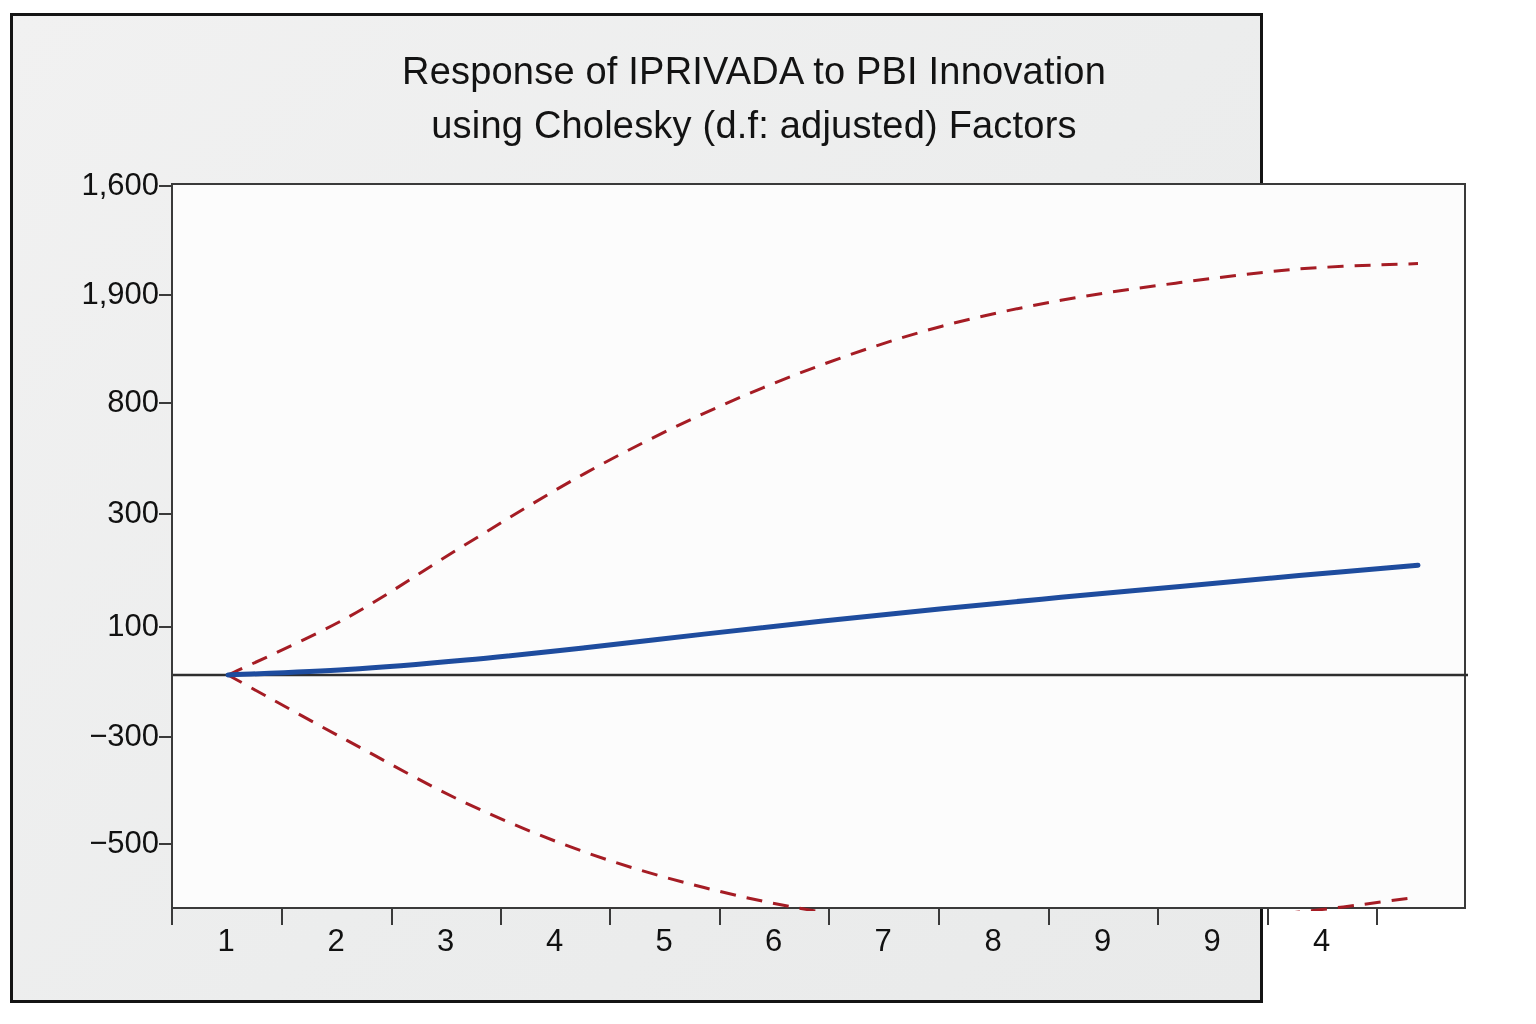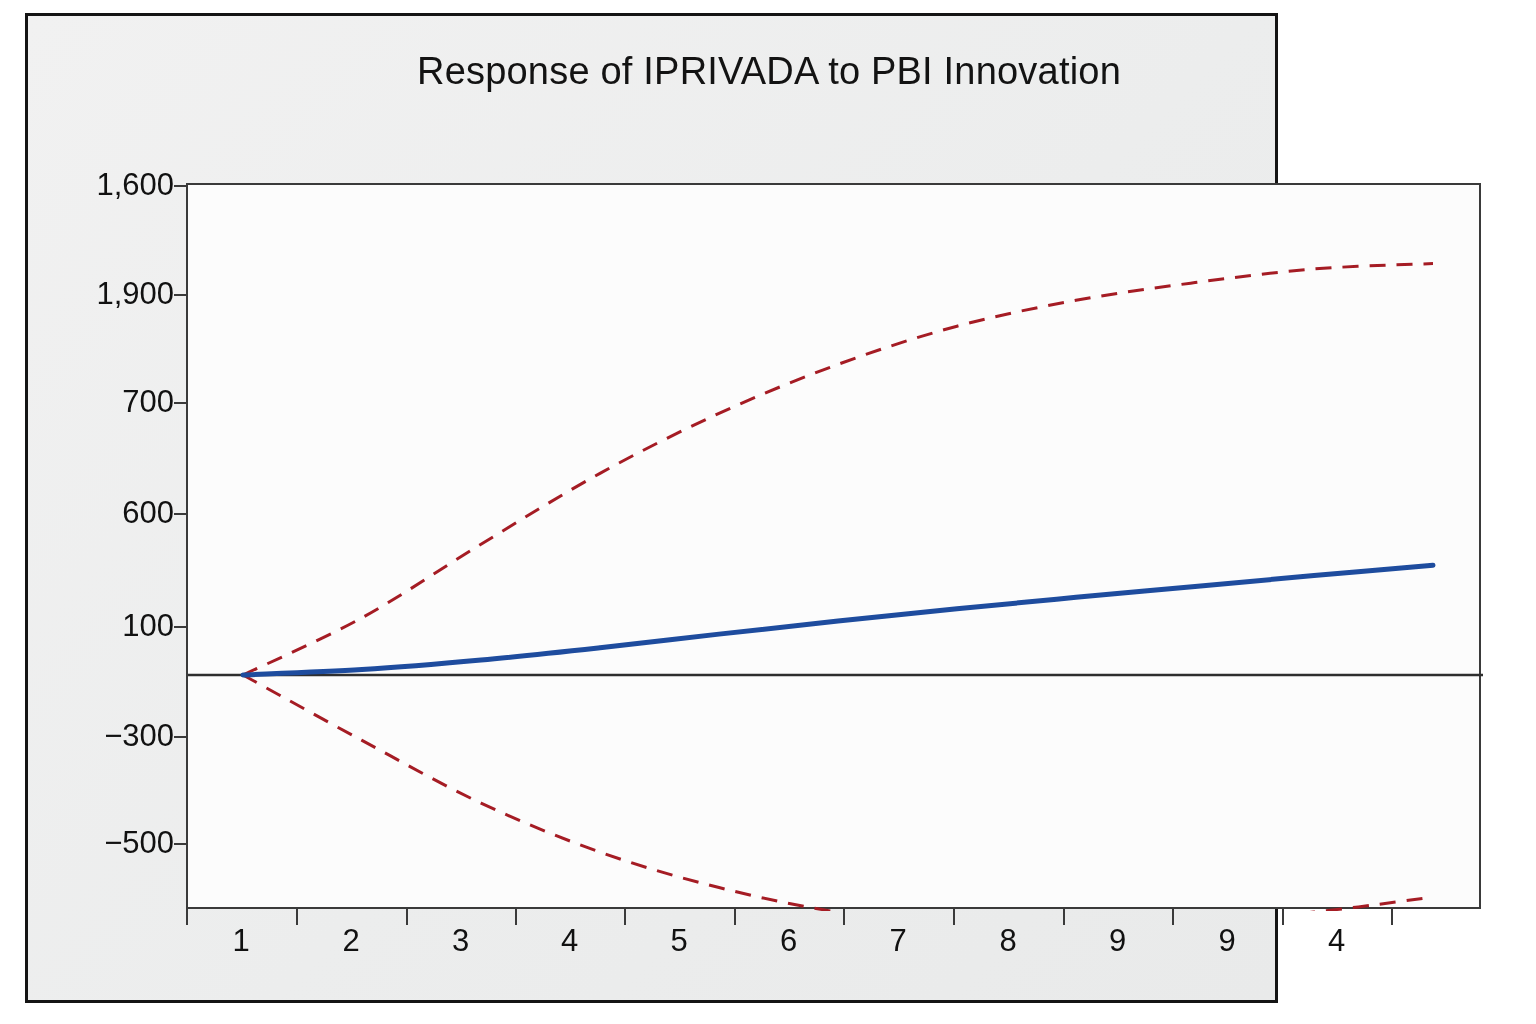--- a/index.html
+++ b/index.html
@@ -12,21 +12,21 @@
     position: relative;
     width: 1536px;
     height: 1024px;
     background: #ffffff;
     font-family: "Liberation Sans", sans-serif;
     overflow: hidden;
   }
   
   #panel {
     position: absolute;
-    left: 25px;
+    left: 10px;
     top: 13px;
     width: 1253px;
     height: 990px;
     background: #f0abfc;
     border: 3px solid #141414;
     box-sizing: border-box;
   }
   #panel-inner {
     position: absolute;
     inset: 0;
@@ -122,30 +122,31 @@
 </style>
 </head>
 <body>
 
 <div id="screen">
   <div id="panel">
     <div id="panel-inner"></div>
 
     <div id="title-block">
       <span class="tline">Response of IPRIVADA to PBI Innovation</span>
+      <span class="tline">using Cholesky (d.f: adjusted) Factors</span>
     </div>
 
     <div id="ylabels">
         <div class="ylabel" style="top: 153px;">1,600</div>
         <div class="ytick" style="top: 169px;"></div>
         <div class="ylabel" style="top: 262px;">1,900</div>
         <div class="ytick" style="top: 278px;"></div>
-        <div class="ylabel" style="top: 370px;">700</div>
+        <div class="ylabel" style="top: 370px;">800</div>
         <div class="ytick" style="top: 386px;"></div>
-        <div class="ylabel" style="top: 481px;">600</div>
+        <div class="ylabel" style="top: 481px;">300</div>
         <div class="ytick" style="top: 497px;"></div>
         <div class="ylabel" style="top: 594px;">100</div>
         <div class="ytick" style="top: 610px;"></div>
         <div class="ylabel" style="top: 704px;">−300</div>
         <div class="ytick" style="top: 720px;"></div>
         <div class="ylabel" style="top: 811px;">−500</div>
         <div class="ytick" style="top: 827px;"></div>
       </div>
 
     <div id="xlabels">

